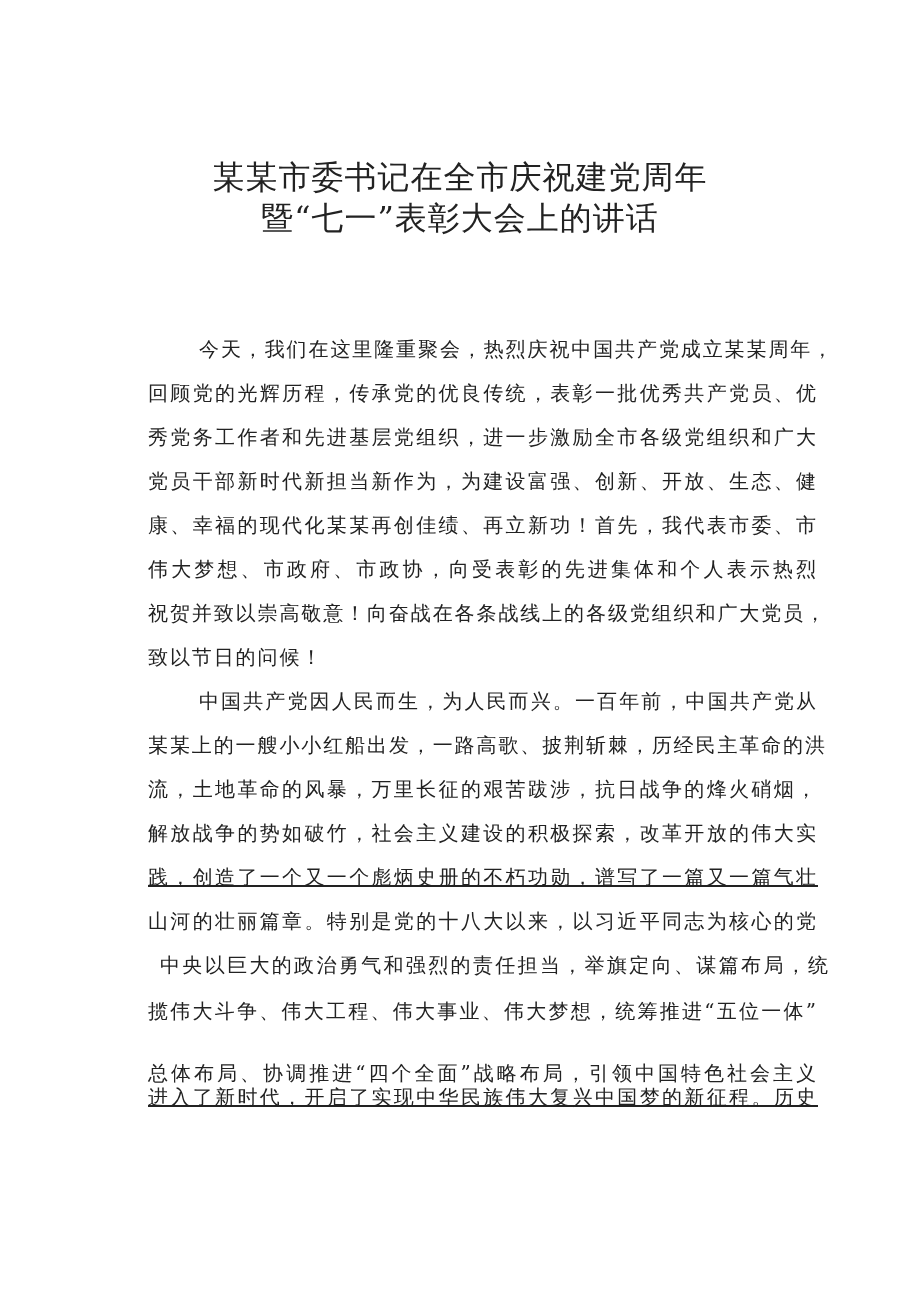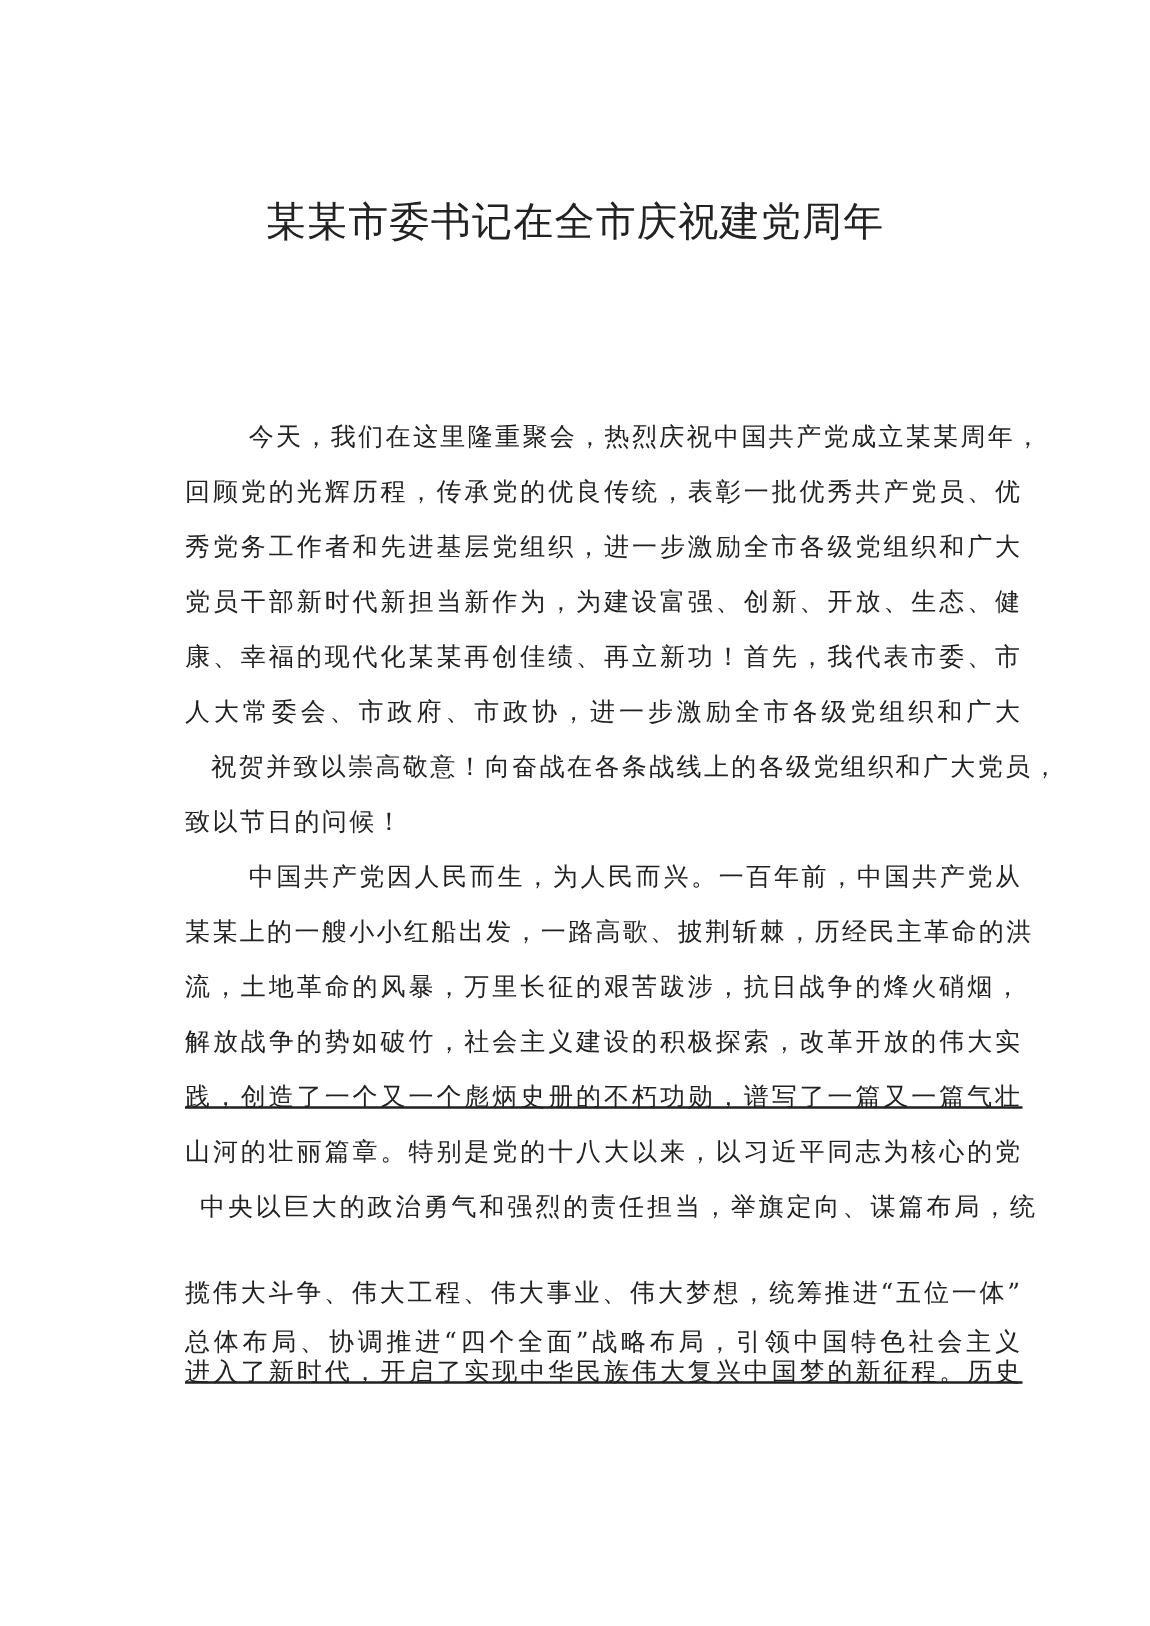--- a/index.html
+++ b/index.html
@@ -14,38 +14,39 @@
           line-height: 30px; white-space: nowrap; letter-spacing: 1.9px; color: #222;
           text-align: justify; text-align-last: justify; }
   .line.last { text-align-last: left; }
   .line.indent { left: 199px; width: 619px; }
 </style>
 </head>
 <body>
 
 <div class="page">
   <h1 class="title title-l1">某某市委书记在全市庆祝建党周年</h1>
+  <h1 class="title title-l2">暨“七一”表彰大会上的讲话</h1>
 
 
   <div>
     <div class="line indent" style="top:334px;">今天，我们在这里隆重聚会，热烈庆祝中国共产党成立某某周年，</div>
     <div class="line" style="top:378px;">回顾党的光辉历程，传承党的优良传统，表彰一批优秀共产党员、优</div>
     <div class="line" style="top:422px;">秀党务工作者和先进基层党组织，进一步激励全市各级党组织和广大</div>
     <div class="line" style="top:466px;">党员干部新时代新担当新作为，为建设富强、创新、开放、生态、健</div>
     <div class="line" style="top:510px;">康、幸福的现代化某某再创佳绩、再立新功！首先，我代表市委、市</div>
-    <div class="line" style="top:554px;">人大常委会、市政府、市政协，进一步激励全市各级党组织和广大</div>
-    <div class="line" style="top:598px;margin-left:21px;">祝贺并致以崇高敬意！向奋战在各条战线上的各级党组织和广大党员，</div>
+    <div class="line" style="top:554px;">伟大梦想、市政府、市政协，向受表彰的先进集体和个人表示热烈</div>
+    <div class="line" style="top:598px;">祝贺并致以崇高敬意！向奋战在各条战线上的各级党组织和广大党员，</div>
     <div class="line last" style="top:642px;">致以节日的问候！</div>
   </div>
 
   <div>
     <div class="line indent" style="top:686px;">中国共产党因人民而生，为人民而兴。一百年前，中国共产党从</div>
     <div class="line" style="top:730px;">某某上的一艘小小红船出发，一路高歌、披荆斩棘，历经民主革命的洪</div>
     <div class="line" style="top:774px;">流，土地革命的风暴，万里长征的艰苦跋涉，抗日战争的烽火硝烟，</div>
     <div class="line" style="top:818px;">解放战争的势如破竹，社会主义建设的积极探索，改革开放的伟大实</div>
     <div class="line" style="top:862px;text-decoration:underline;">践，创造了一个又一个彪炳史册的不朽功勋，谱写了一篇又一篇气壮</div>
     <div class="line" style="top:906px;">山河的壮丽篇章。特别是党的十八大以来，以习近平同志为核心的党</div>
     <div class="line" style="top:950px;margin-left:12px;">中央以巨大的政治勇气和强烈的责任担当，举旗定向、谋篇布局，统</div>
-    <div class="line" style="top:1019px;">揽伟大斗争、伟大工程、伟大事业、伟大梦想，统筹推进“五位一体”</div>
+    <div class="line" style="top:996px;">揽伟大斗争、伟大工程、伟大事业、伟大梦想，统筹推进“五位一体”</div>
     <div class="line" style="top:1058px;">总体布局、协调推进“四个全面”战略布局，引领中国特色社会主义</div>
     <div class="line" style="top:1082px;text-decoration:underline;">进入了新时代，开启了实现中华民族伟大复兴中国梦的新征程。历史</div>
   </div>
 </div>
 
 </body></html>

